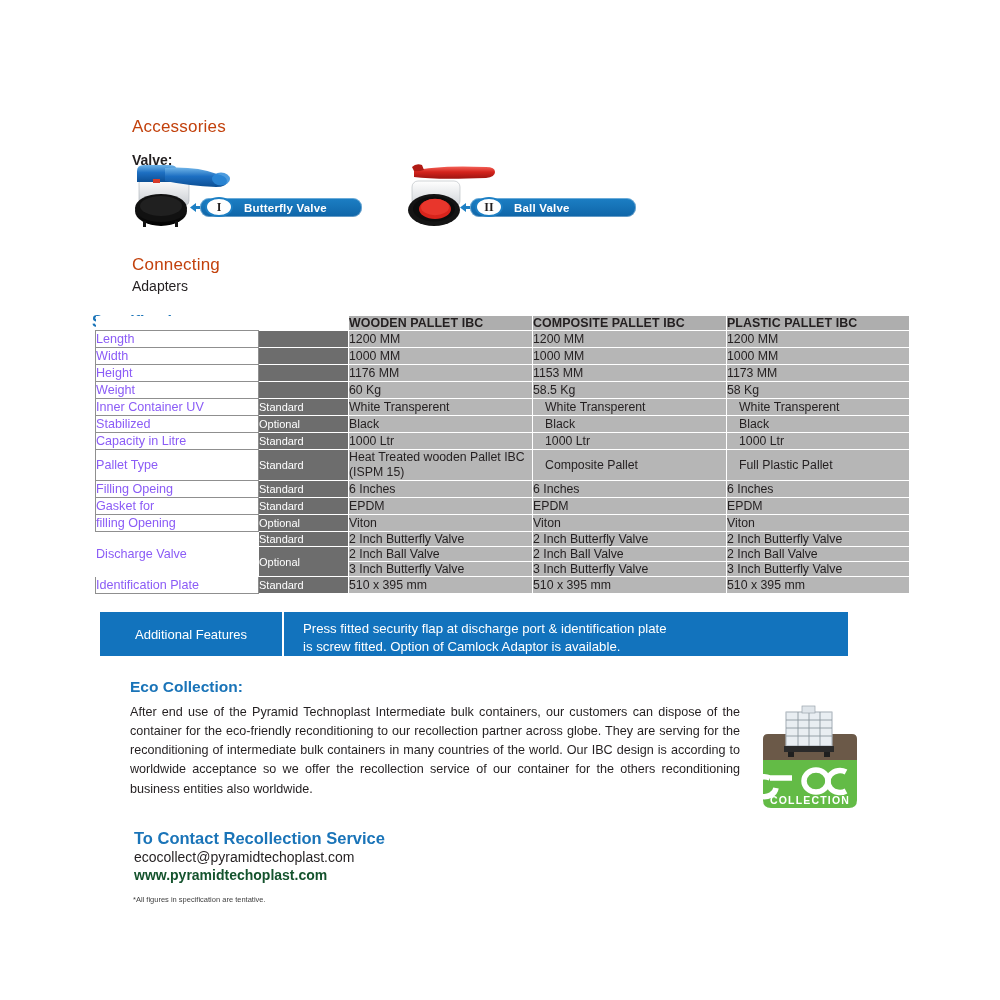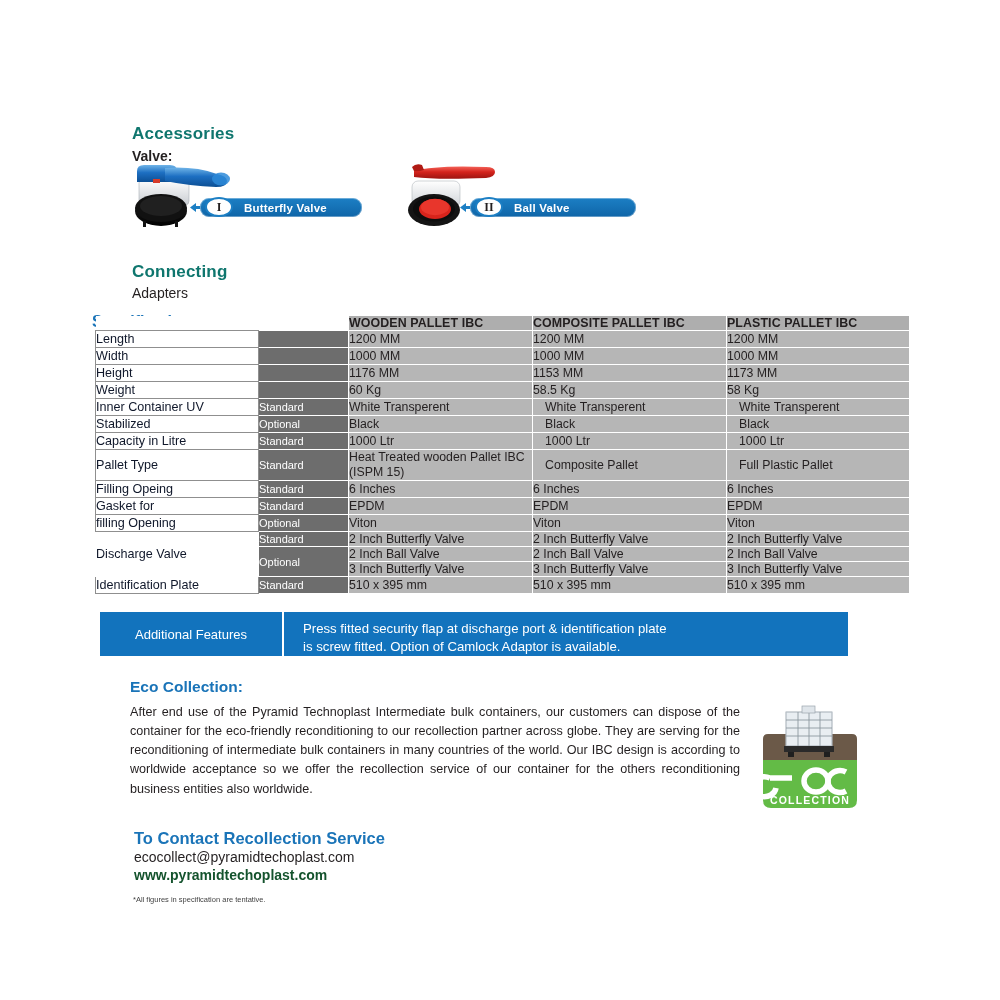--- a/index.html
+++ b/index.html
@@ -9,26 +9,25 @@
     font-family:"Liberation Sans", sans-serif;
     color:#1a1a1a;
     position:relative;
     overflow:hidden;
   }
   .page{position:relative;width:1000px;height:1000px;}
 
   
   .acc-wrap{position:absolute;left:132px;top:118px;}
   .h-blue{
-    color:#0f766e;font-weight:bold;font-size:17px;letter-spacing:.2px;
+    color:#c2410c;font-weight:normal;font-size:17px;letter-spacing:.2px;
     line-height:1.1;
-    margin-top:7px;
   }
   .h-dark{
-    color:#231f20;font-weight:bold;font-size:14px;line-height:1.3;margin-top:3px;
+    color:#231f20;font-weight:bold;font-size:14px;line-height:1.3;margin-top:14px;
   }
   .h-dark-reg{color:#231f20;font-weight:normal;font-size:14px;line-height:1.3;margin-top:2px;}
 
   .connect-wrap{position:absolute;left:132px;top:256px;}
 
   
   .valve-area{position:absolute;left:120px;top:155px;width:560px;height:85px;}
   .valve-fig{position:absolute;}
   .valve-fig.bf{left:5px;top:0;}
   .valve-fig.bv{left:278px;top:0;}
@@ -74,21 +73,21 @@
     table-layout:fixed;
   }
   .spec-table td,.spec-table th{padding:0;}
   .col-name{width:163px;}
   .col-opt{width:90px;}
   .col-a{width:184px;}
   .col-b{width:194px;}
   .col-c{width:182px;}
 
   .cell-name{
-    background:#ffffff;color:#0f172a;
+    background:#ffffff;color:#8b5cf6;
     border:1px solid #8f8f8f;
     padding:1px 0 1px 6px;
     font-size:12.6px;
     vertical-align:middle;
     height:16px;
   }
   .cell-name.blank{border:1px solid #ffffff;background:#ffffff;}
   .cell-opt{
     background:#6d6d6d;color:#ffffff;
     border-top:1px solid #ffffff;border-bottom:1px solid #ffffff;

